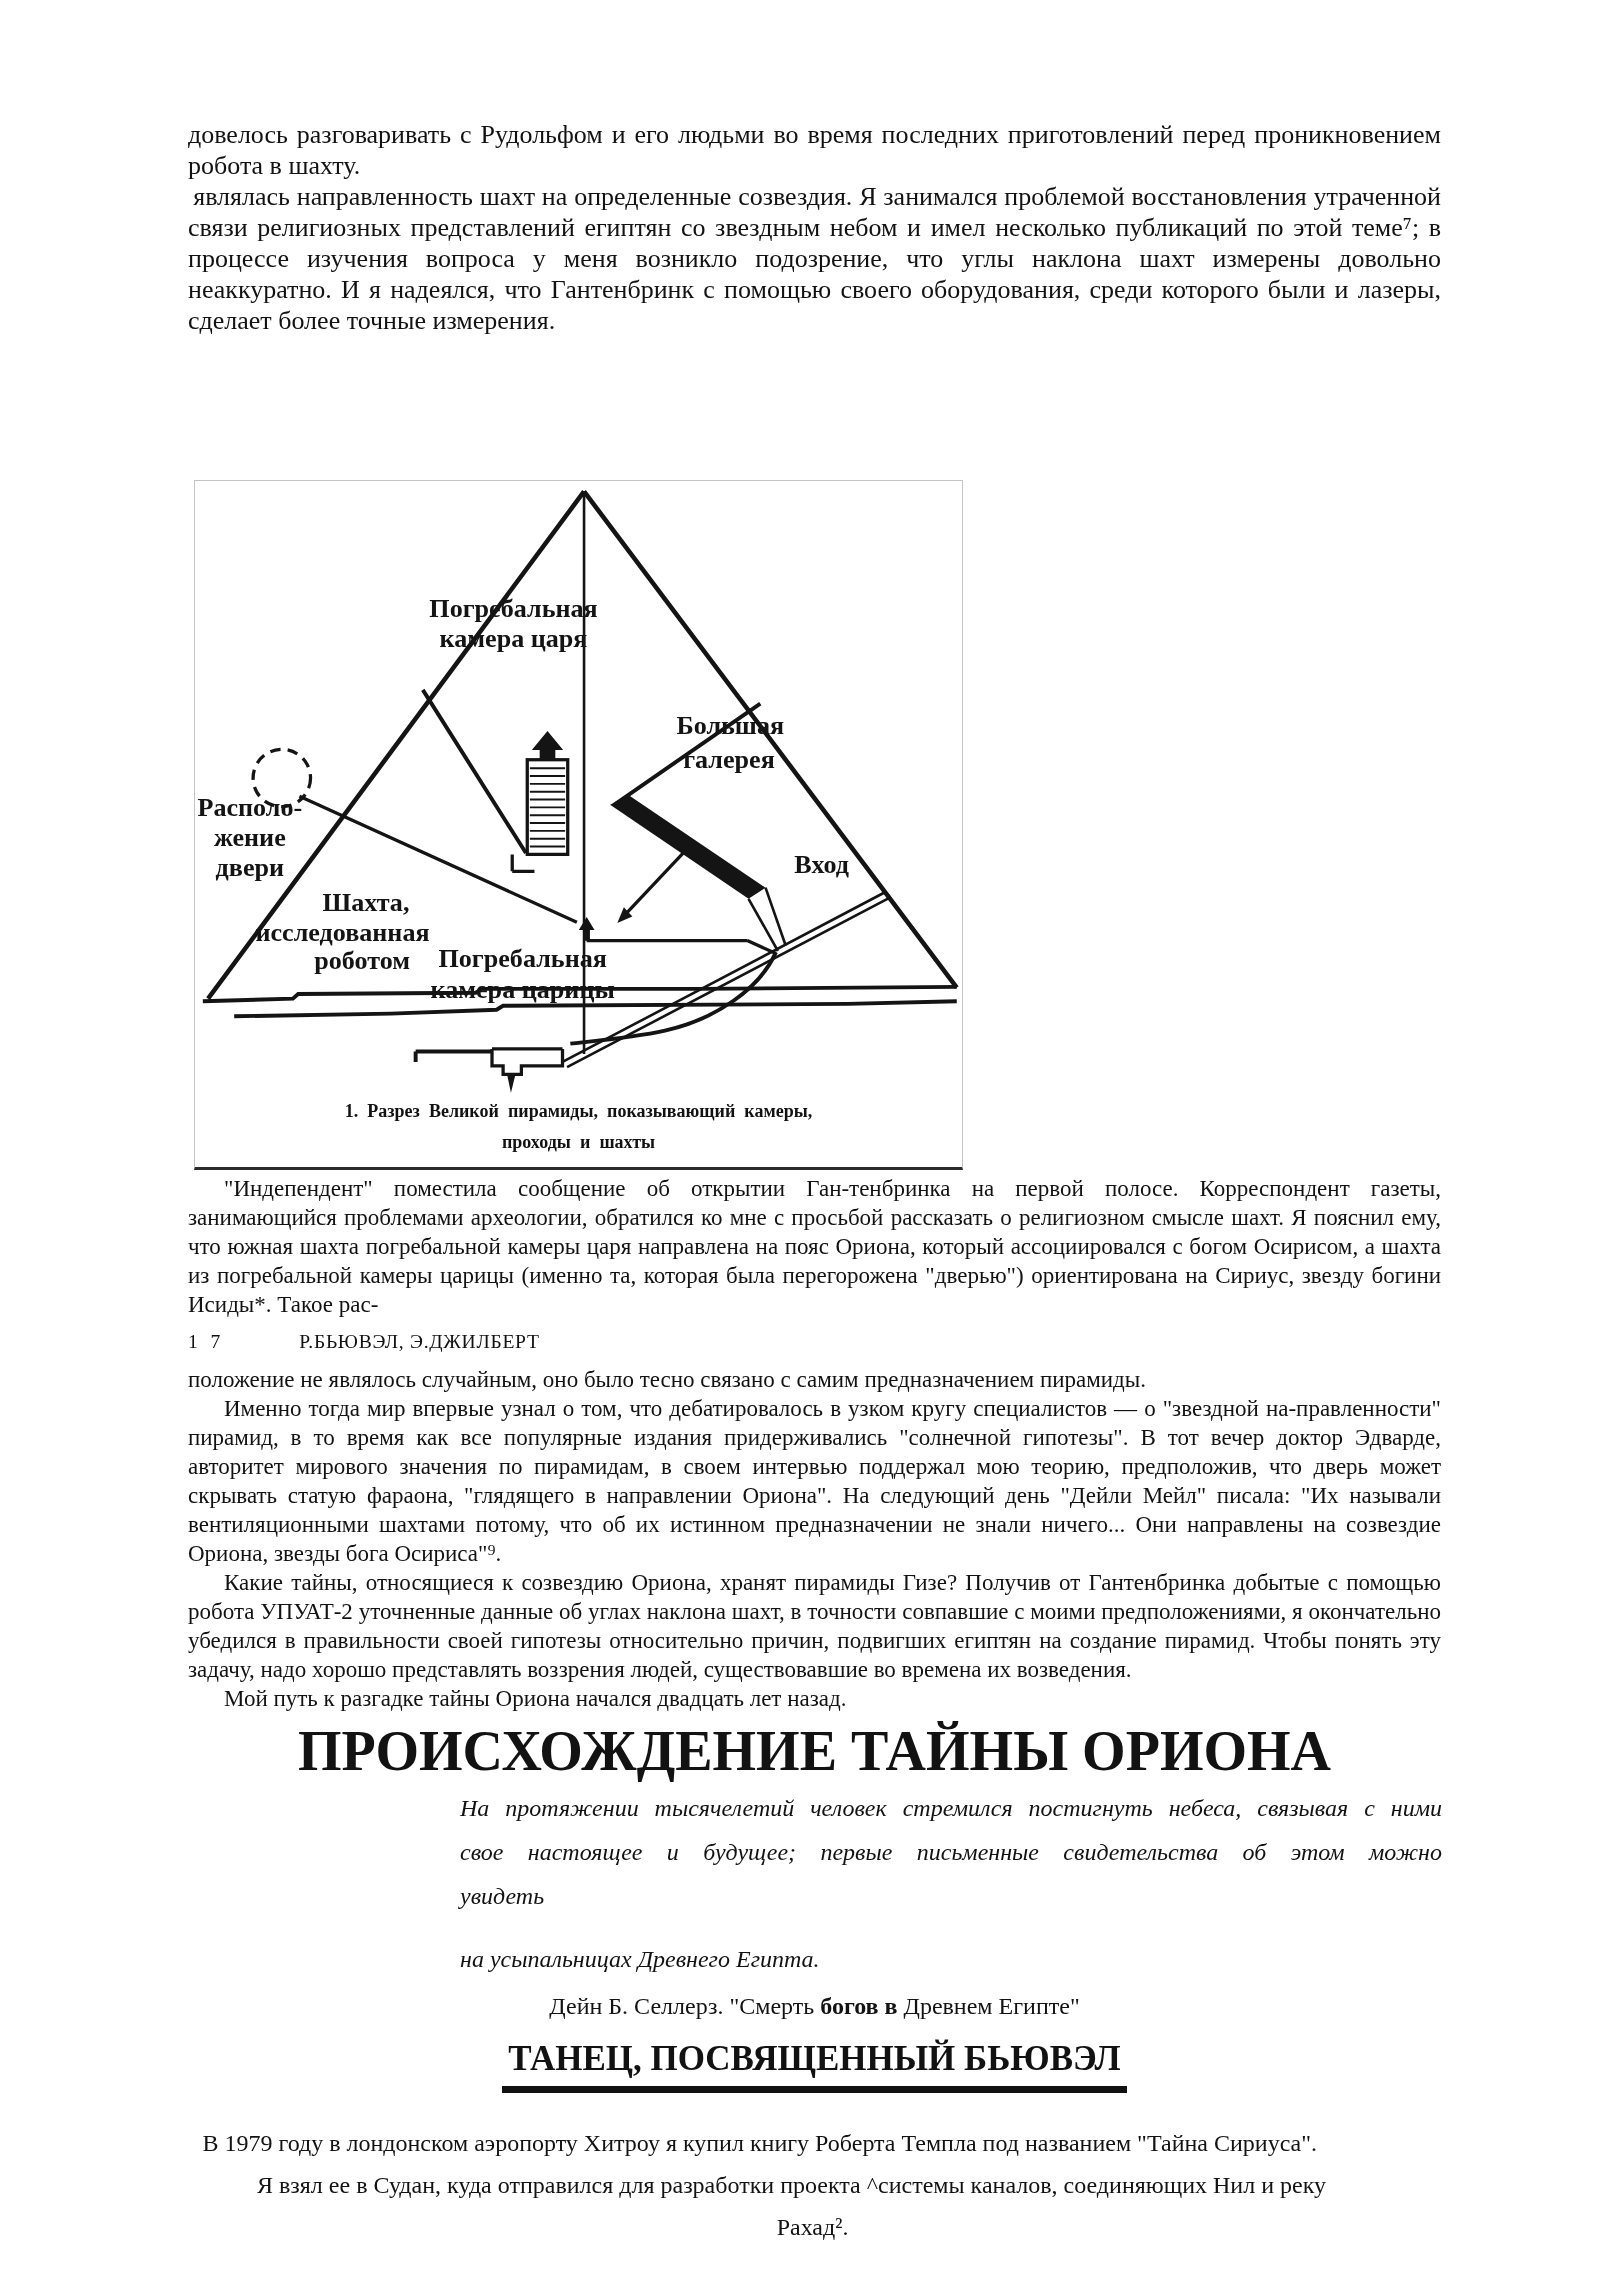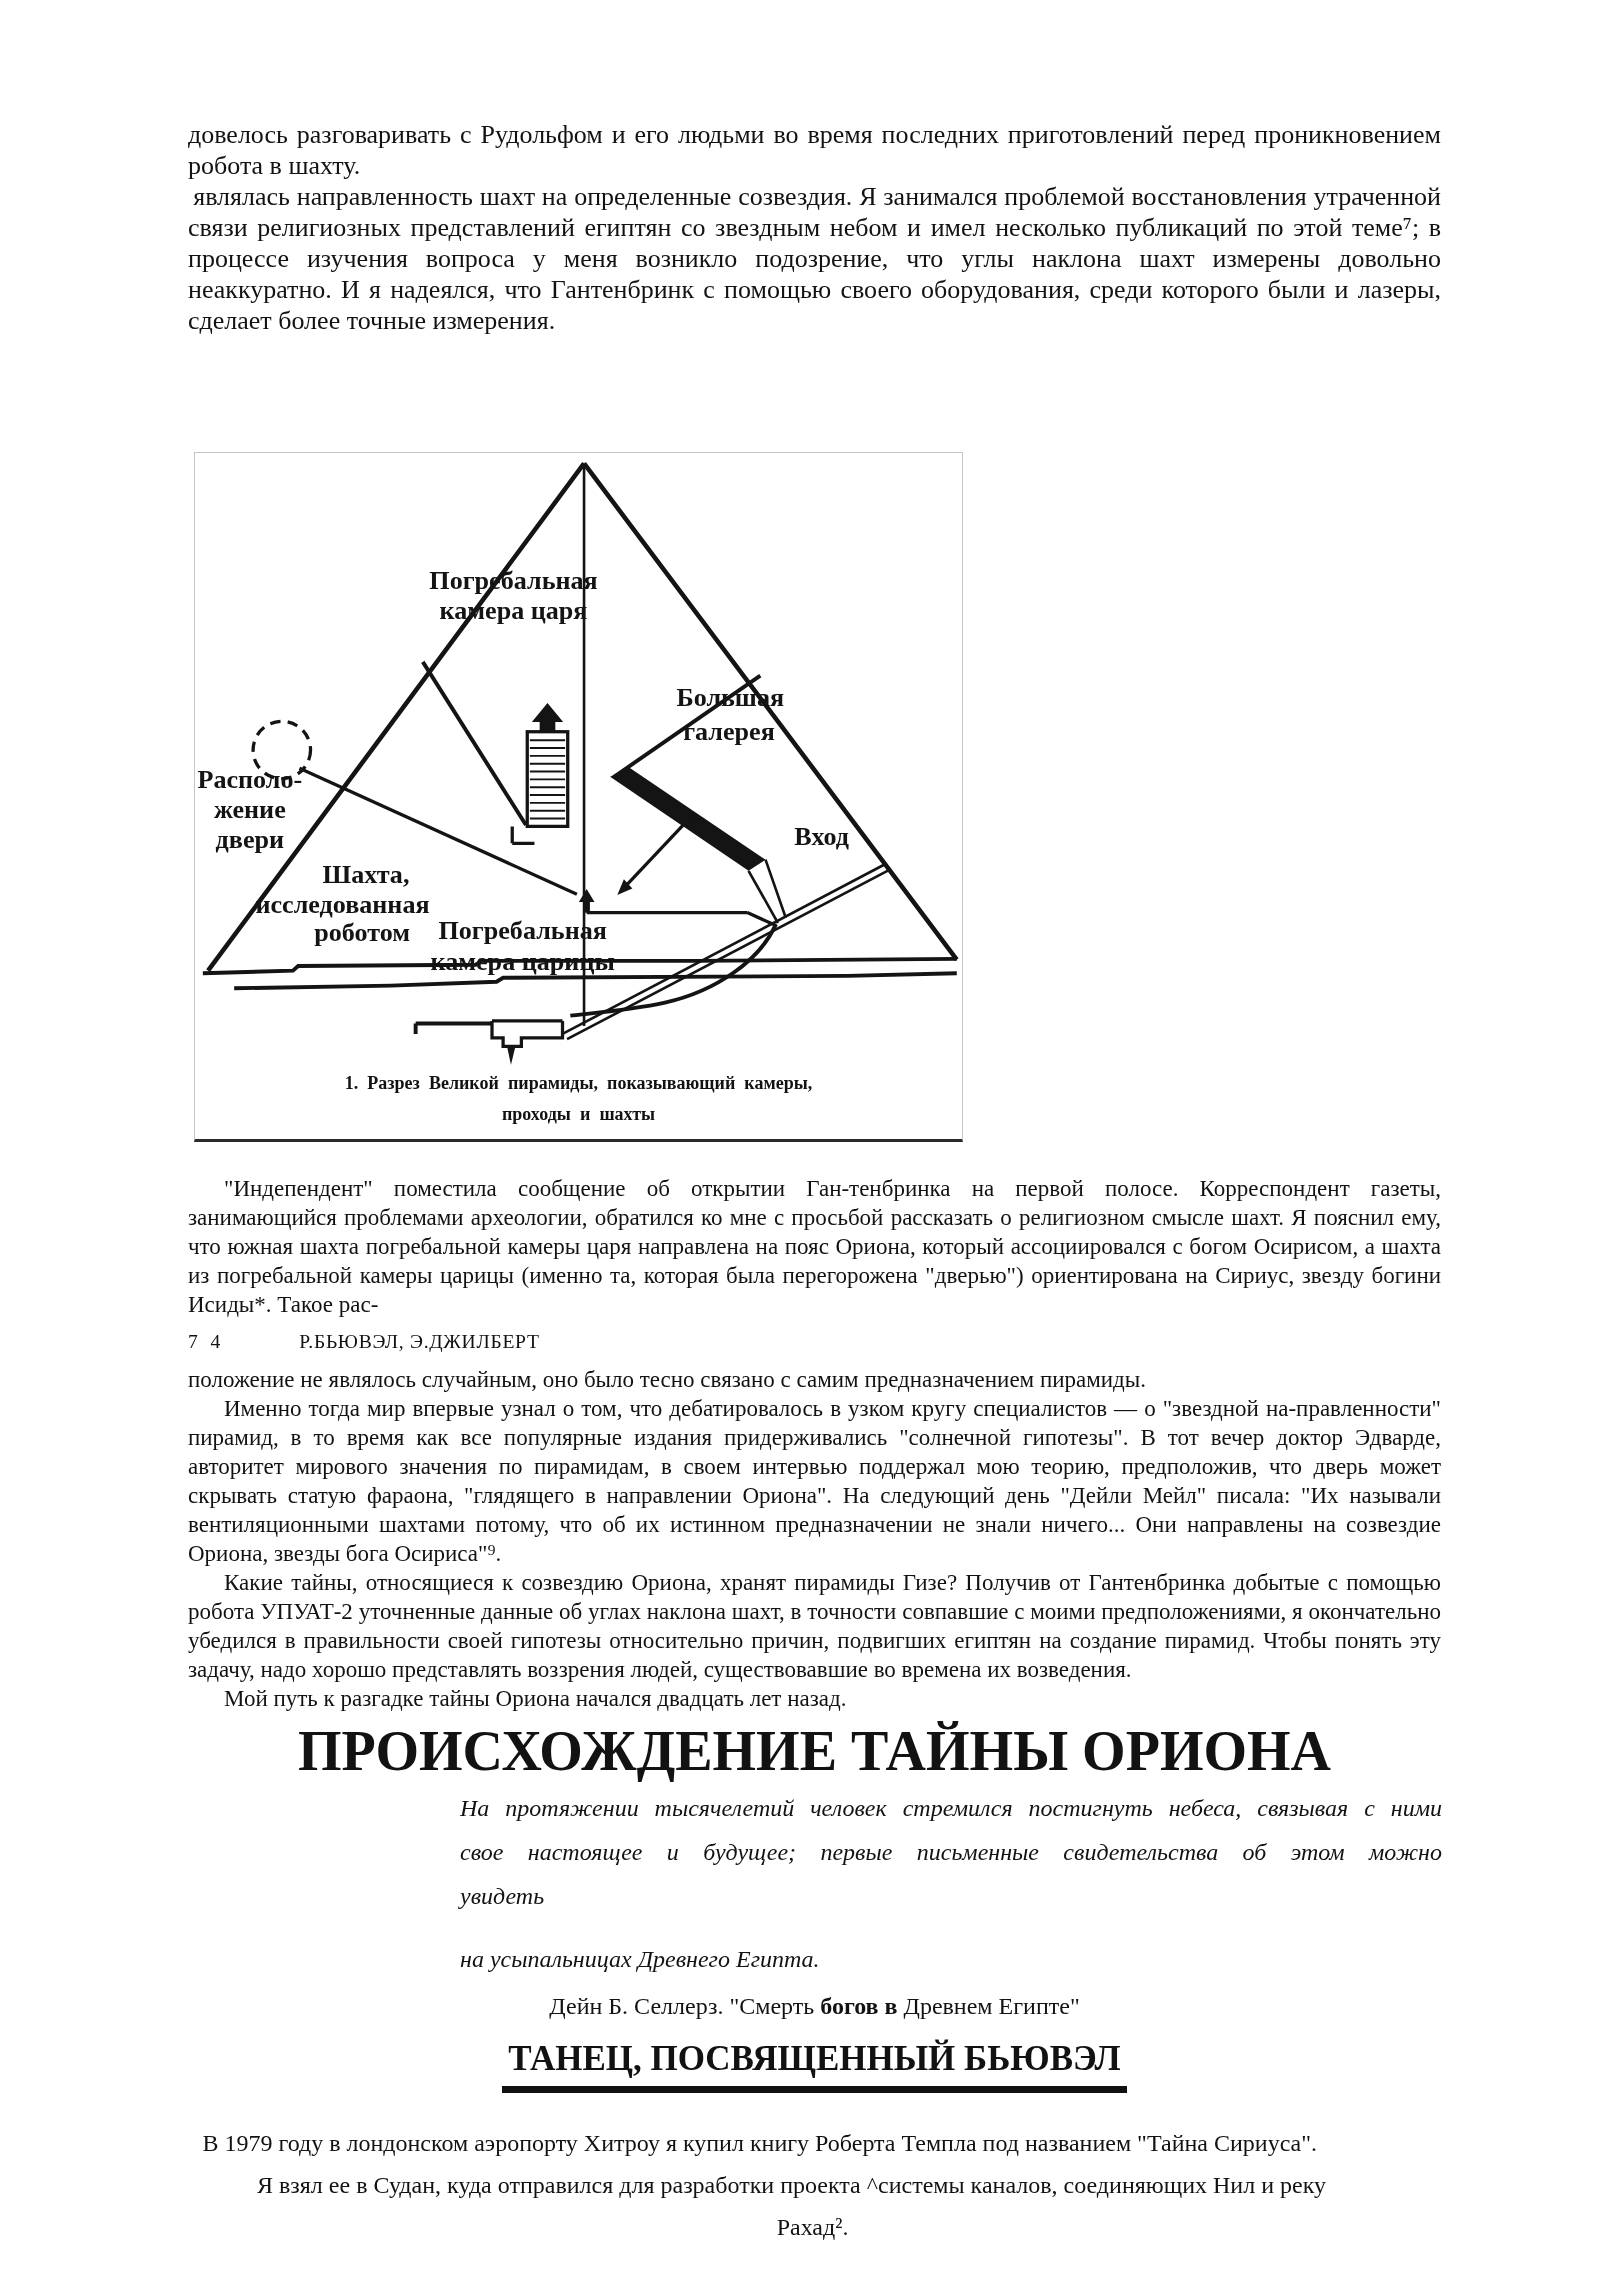--- a/index.html
+++ b/index.html
@@ -4,21 +4,21 @@
 <style>
   html,body{margin:0;padding:0;background:#e8e8e8;}
   .page{position:relative;width:1623px;height:2295px;background:#ffffff;
         font-family:"Liberation Serif", serif;color:#121212;overflow:hidden;}
   .text-block{position:absolute;left:188px;width:1253px;text-align:justify;}
   .block-a{top:119px;font-size:26px;line-height:31px;}
   .block-b{top:1174px;font-size:23px;line-height:29px;}
   .para{margin:0;padding:0;}
   .indent{text-indent:36px;}
   .sp{text-indent:5.2px;}
-  .figure-box{position:absolute;left:194px;top:452px;width:769px;margin:0;
+  .figure-box{position:absolute;left:194px;top:480px;width:769px;margin:0;
               border:1.3px solid #c4c4c4;border-bottom:3.3px solid #2b2b2b;background:#fff;box-sizing:border-box;}
   .figure-box svg{display:block;width:100%;height:auto;}
   .fig-label{font-family:"Liberation Serif", serif;font-weight:bold;font-size:40px;fill:#141414;text-anchor:middle;}
   figcaption{font-weight:bold;font-size:18px;line-height:31px;text-align:center;padding:1.3px 33px 9.2px;word-spacing:4.6px;}
   .running-header{display:flex;align-items:baseline;gap:75px;font-size:19.6px;line-height:23.6px;
                   margin:10.5px 0 11.8px;text-align:left;text-indent:0;}
   .running-header .pn{letter-spacing:3.9px;}
   .running-header .rt{letter-spacing:0.7px;}
   .h1{font-size:56px;line-height:50px;font-weight:bold;text-align:center;margin:13px 0 10.5px;text-indent:0;}
   .epigraph{margin:3.9px 0 0 272px;width:982px;font-style:italic;font-size:24px;line-height:44px;text-align:left;}
@@ -106,21 +106,21 @@
     </svg>
     <figcaption>
       <div>1. Разрез Великой пирамиды, показывающий камеры,</div>
       <div>проходы и шахты</div>
     </figcaption>
   </figure>
 
   <div class="text-block block-b">
     <p class="para indent">"Индепендент" поместила сообщение об открытии Ган-тенбринка на первой полосе. Корреспондент газеты, занимающийся проблемами археологии, обратился ко мне с просьбой рассказать о религиозном смысле шахт. Я пояснил ему, что южная шахта погребальной камеры царя направлена на пояс Ориона, который ассоциировался с богом Осирисом, а шахта из погребальной камеры царицы (именно та, которая была перегорожена "дверью") ориентирована на Сириус, звезду богини Исиды*. Такое рас-</p>
     <div class="running-header">
-      <span class="pn">7 4</span>
+      <span class="pn">1 7</span>
       <span class="rt">Р.БЬЮВЭЛ, Э.ДЖИЛБЕРТ</span>
     </div>
     <p class="para">положение не являлось случайным, оно было тесно связано с самим предназначением пирамиды.</p>
     <p class="para indent">Именно тогда мир впервые узнал о том, что дебатировалось в узком кругу специалистов — о "звездной на-правленности" пирамид, в то время как все популярные издания придерживались "солнечной гипотезы". В тот вечер доктор Эдварде, авторитет мирового значения по пирамидам, в своем интервью поддержал мою теорию, предположив, что дверь может скрывать статую фараона, "глядящего в направлении Ориона". На следующий день "Дейли Мейл" писала: "Их называли вентиляционными шахтами потому, что об их истинном предназначении не знали ничего... Они направлены на созвездие Ориона, звезды бога Осириса"⁹.</p>
     <p class="para indent">Какие тайны, относящиеся к созвездию Ориона, хранят пирамиды Гизе? Получив от Гантенбринка добытые с помощью робота УПУАТ-2 уточненные данные об углах наклона шахт, в точности совпавшие с моими предположениями, я окончательно убедился в правильности своей гипотезы относительно причин, подвигших египтян на создание пирамид. Чтобы понять эту задачу, надо хорошо представлять воззрения людей, существовавшие во времена их возведения.</p>
     <p class="para indent">Мой путь к разгадке тайны Ориона начался двадцать лет назад.</p>
 
     <h1 class="h1">ПРОИСХОЖДЕНИЕ ТАЙНЫ ОРИОНА</h1>
 
     <div class="epigraph">

